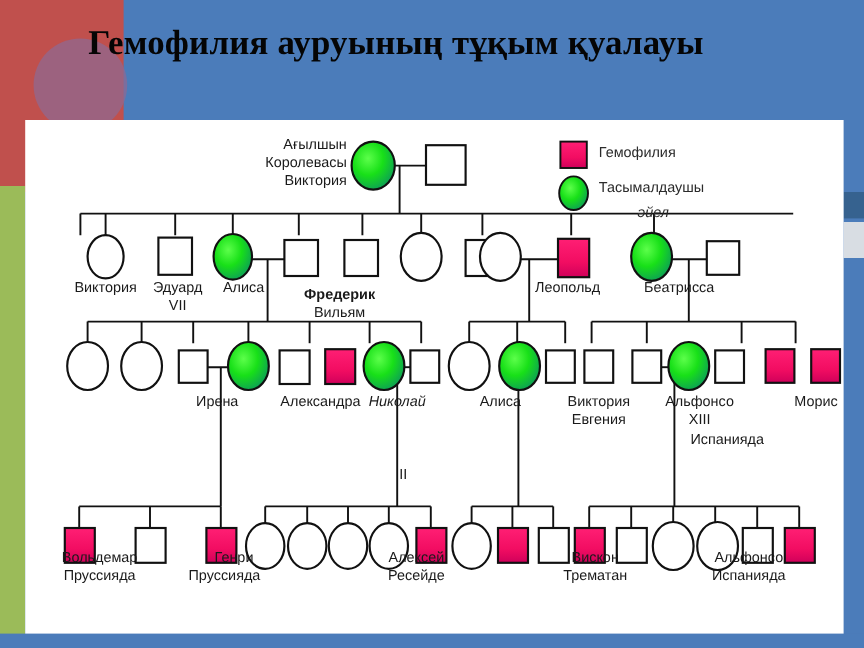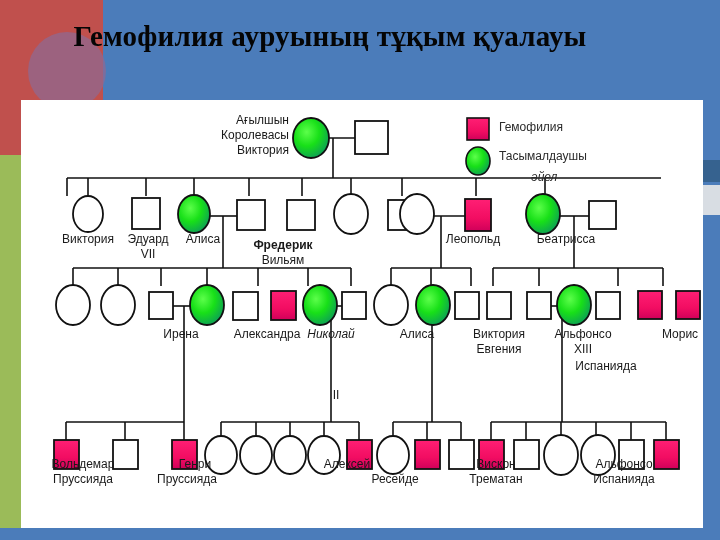--- a/index.html
+++ b/index.html
@@ -253,19 +253,19 @@
   <div class="lbl c" style="left:562px;top:228px;">Альфонсо</div>
   <div class="lbl c" style="left:562px;top:243px;">XIII</div>
   <div class="lbl c" style="left:585px;top:260px;">Испанияда</div>
   <div class="lbl c" style="left:637px;top:228px;padding-left:44px;">Морис</div>
 
   <div class="lbl c" style="left:62px;top:358px;">Вольдемар</div>
   <div class="lbl c" style="left:62px;top:373px;">Пруссияда</div>
   <div class="lbl c" style="left:158px;top:358px;margin-left:16px;">Генри</div>
   <div class="lbl c" style="left:166px;top:373px;">Пруссияда</div>
   <div class="lbl c" style="left:326px;top:358px;text-align:center;">Алексей</div>
-  <div class="lbl c" style="left:326px;top:373px;margin-left:48px;">Ресейде</div>
+  <div class="lbl c" style="left:326px;top:373px;">Ресейде</div>
   <div class="lbl c" style="left:475px;top:358px;">Вискон</div>
   <div class="lbl c" style="left:475px;top:373px;">Трематан</div>
   <div class="lbl c" style="left:603px;top:358px;">Альфонсо</div>
   <div class="lbl c" style="left:603px;top:373px;">Испанияда</div>
 
 </div>
 
 </body></html>

